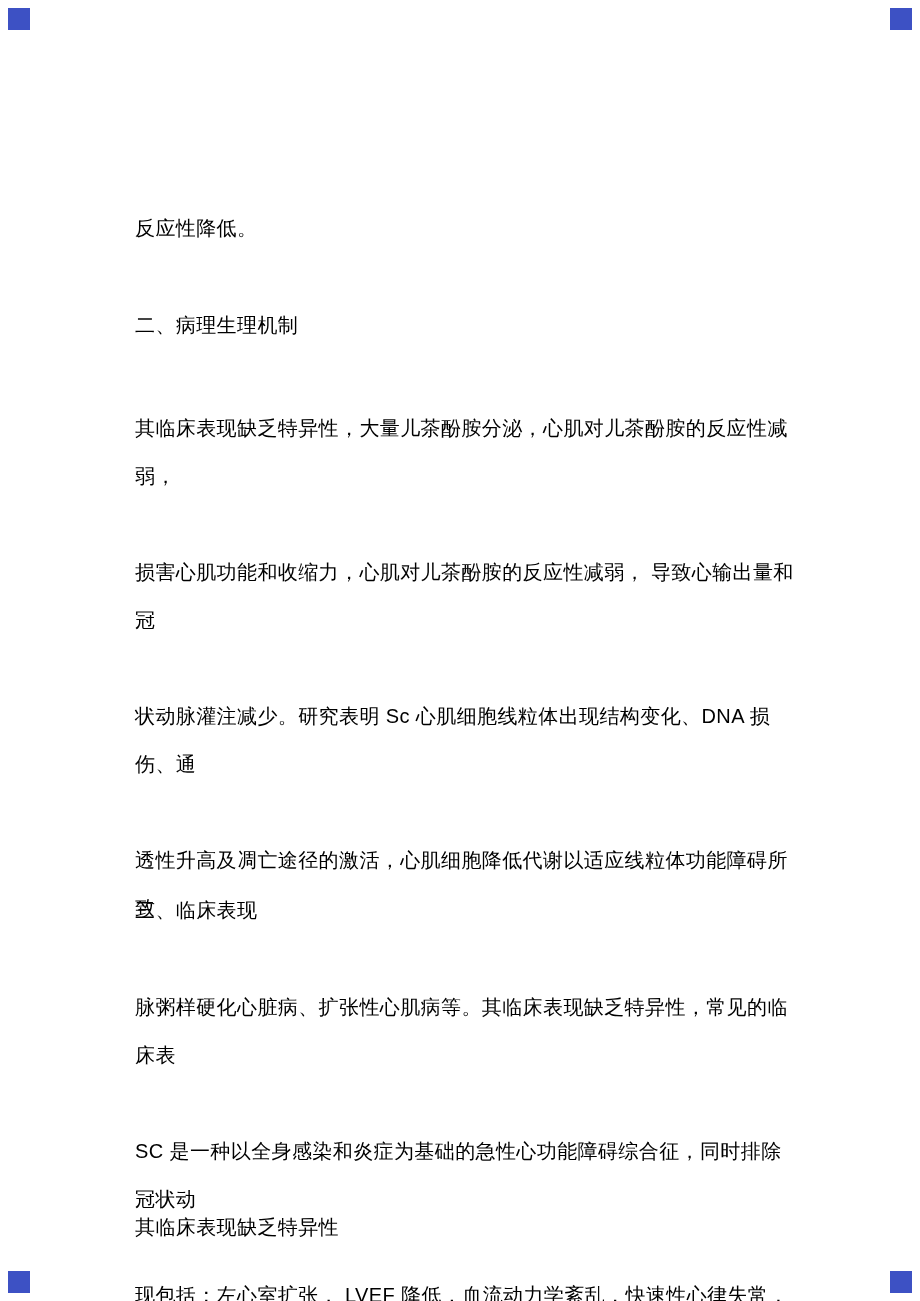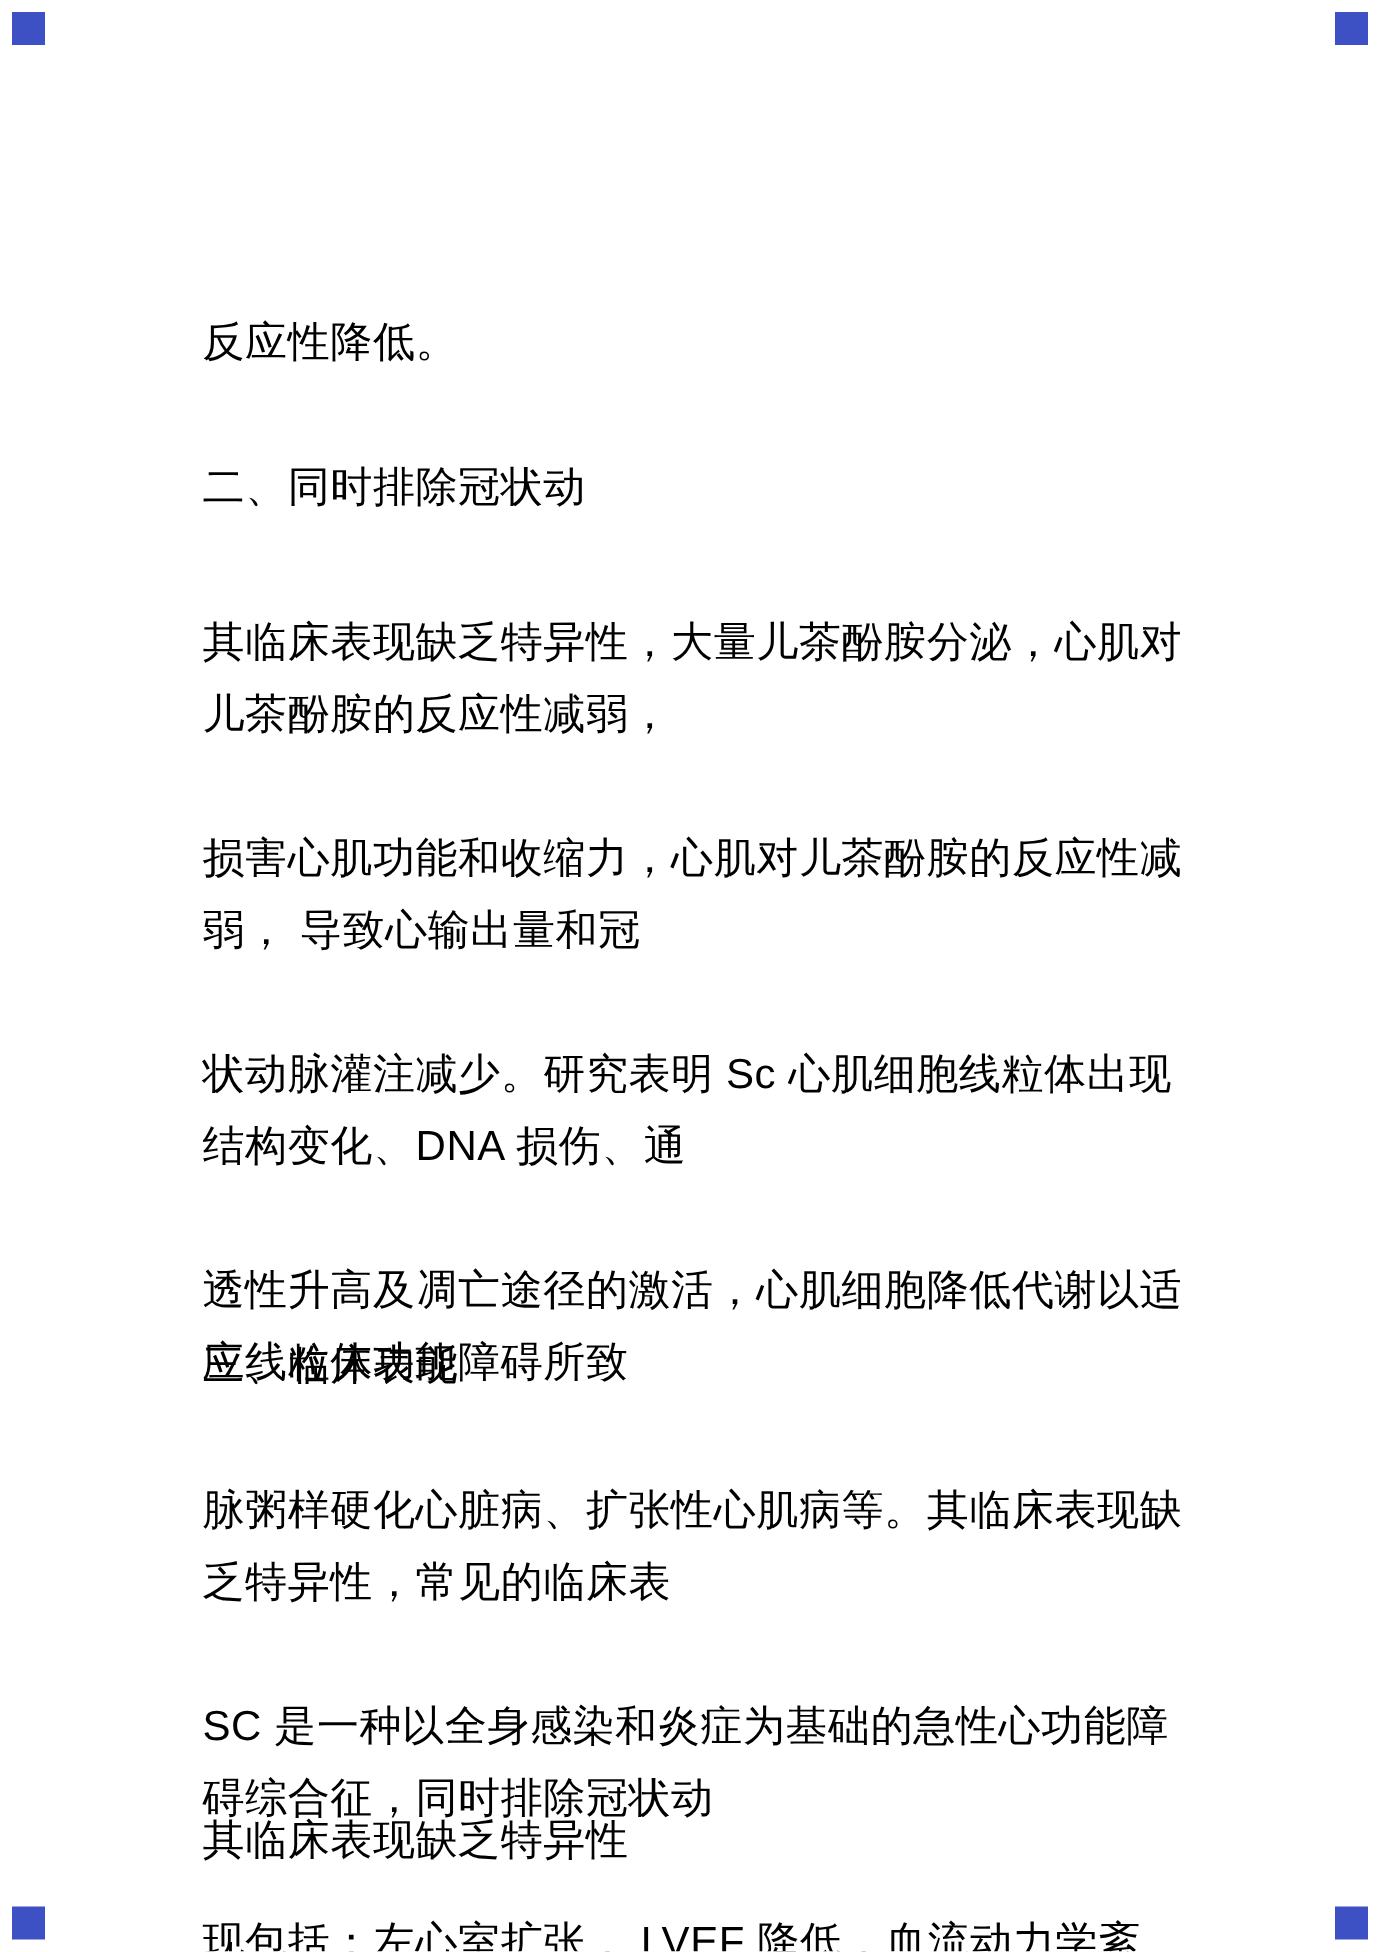--- a/index.html
+++ b/index.html
@@ -13,21 +13,21 @@
     height: 1301px;
     background: #ffffff;
     color: #000000;
     font-family: "Liberation Sans", "DejaVu Sans", sans-serif;
     overflow: hidden;
   }
   .textblock {
     position: absolute;
     left: 135px;
     width: 662px;
-    font-size: 28px;
+    font-size: 20px;
     line-height: 48px;
     letter-spacing: 0.4px;
     white-space: pre-wrap;
   }
   .textblock .line {
     height: 48px;
     overflow: visible;
   }
   .heading {
     font-weight: 400;
@@ -56,21 +56,21 @@
   <div class="corner-marker corner-tl" style="background-color: rgb(61, 81, 196);"></div>
   <div class="corner-marker corner-tr" style="background-color: rgb(61, 81, 196);"></div>
   <div class="corner-marker corner-bl" style="background-color: rgb(61, 81, 196);"></div>
   <div class="corner-marker corner-br" style="background-color: rgb(61, 81, 196);"></div>
 
   <div class="textblock carryover">
     <div class="line">反应性降低。</div>
   </div>
 
   <div class="textblock heading heading-2">
-    <div class="line">二、同时排除冠状动</div>
+    <div class="line">二、病理生理机制</div>
   </div>
 
   <div class="textblock para-patho">
     <div class="line">其临床表现缺乏特异性，大量儿茶酚胺分泌，心肌对儿茶酚胺的反应性减弱，</div>
     <div class="line">损害心肌功能和收缩力，心肌对儿茶酚胺的反应性减弱， 导致心输出量和冠</div>
     <div class="line">状动脉灌注减少。研究表明 Sc 心肌细胞线粒体出现结构变化、DNA 损伤、通</div>
     <div class="line">透性升高及凋亡途径的激活，心肌细胞降低代谢以适应线粒体功能障碍所致</div>
     
     
   </div>

